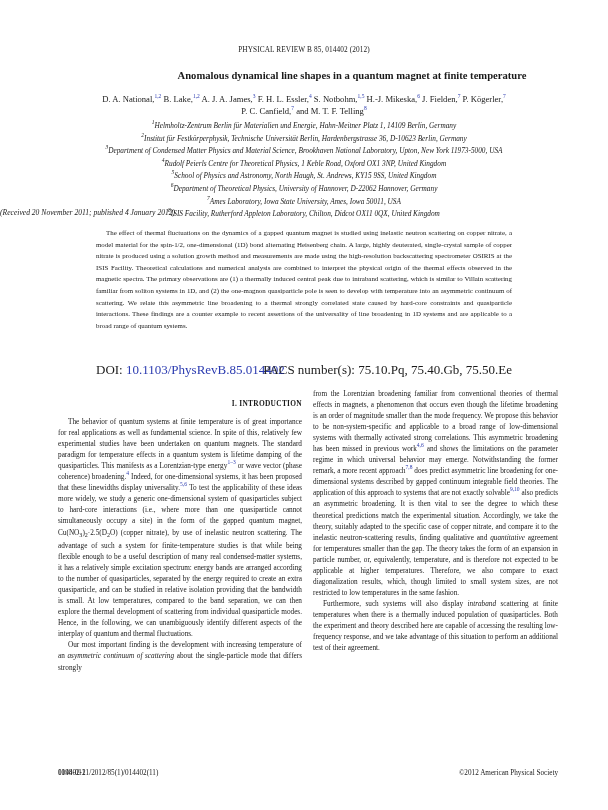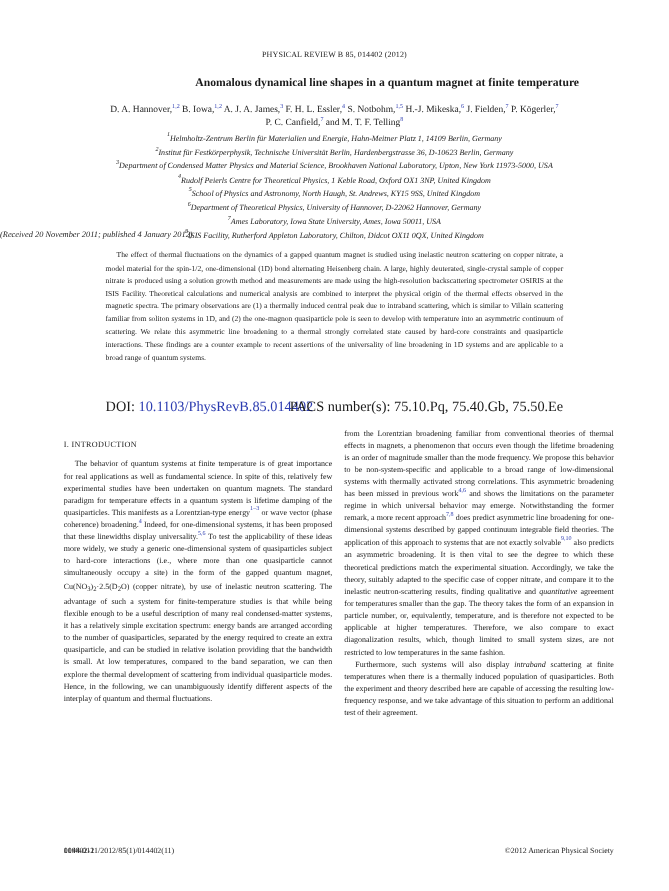--- a/index.html
+++ b/index.html
@@ -15,37 +15,37 @@
   .link, sup.ref { color: #2b3bb0; }
   .affils { top: 120px; left: 20px; width: 568px; font-size: 7.3px; line-height: 12.6px; font-style: italic; text-align: center; }
   .affils .aff { display: block; white-space: nowrap; }
   .received { top: 220px; font-size: 7.6px; text-align: left; font-style: italic; }
   .abstract { top: 227px; left: 96px; width: 416px; font-size: 6.9px; line-height: 11.6px; text-align: justify; text-indent: 10px; }
   .doi-line { top: 362px; left: 96px; width: 416px; font-size: 13px; }
   .doi-line .pacs { position: absolute; right: 0; top: 0; }
   .col { font-size: 7.25px; line-height: 11.05px; text-align: justify; }
   .col-left { top: 398px; left: 58px; width: 244px; }
   .col-right { top: 389px; left: 313px; width: 245px; }
-  .section-head { text-align: left; font-weight: normal; font-size: 7.4px; margin: 0 0 8px 0; letter-spacing: 0.3px; }
+  .section-head { text-align: right; font-weight: bold; font-size: 7.4px; margin: 0 0 8px 0; letter-spacing: 0.3px; }
   .col p { margin: 0; text-indent: 10px; }
   .col p.noindent { text-indent: 0; }
   .footer { top: 769px; left: 58px; width: 500px; font-size: 7.2px; }
   .footer .mid { position: absolute; left: 0; width: 500px; top: 0; }
   .footer .right { position: absolute; right: 0; top: 0; }
 </style>
 </head>
 <body>
 
 <div class="abs center journal"><span>PHYSICAL REVIEW B </span><b>85</b><span>, 014402 (2012)</span></div>
 
 <div class="abs center title">Anomalous dynamical line shapes in a quantum magnet at finite temperature</div>
 
 <div class="abs authors">
-  <span><span>D. A. Hannover,</span><sup class="ref">1,2</sup> </span>
-  <span><span>B. Iowa,</span><sup class="ref">1,2</sup> </span>
+  <span><span>D. A. National,</span><sup class="ref">1,2</sup> </span>
+  <span><span>B. Lake,</span><sup class="ref">1,2</sup> </span>
   <span><span>A. J. A. James,</span><sup class="ref">3</sup> </span>
   <span><span>F. H. L. Essler,</span><sup class="ref">4</sup> </span>
   <span><span>S. Notbohm,</span><sup class="ref">1,5</sup> </span>
   <span><span>H.-J. Mikeska,</span><sup class="ref">6</sup> </span>
   <span><span>J. Fielden,</span><sup class="ref">7</sup> </span>
   <span><span>P. Kögerler,</span><sup class="ref">7</sup></span><br>
   <span><span>P. C. Canfield,</span><sup class="ref">7</sup> </span>
   <span><span>and M. T. F. Telling</span><sup class="ref">8</sup></span>
 </div>
 
@@ -65,20 +65,21 @@
 <div class="abs abstract">The effect of thermal fluctuations on the dynamics of a gapped quantum magnet is studied using inelastic neutron scattering on copper nitrate, a model material for the spin-1/2, one-dimensional (1D) bond alternating Heisenberg chain. A large, highly deuterated, single-crystal sample of copper nitrate is produced using a solution growth method and measurements are made using the high-resolution backscattering spectrometer OSIRIS at the ISIS Facility. Theoretical calculations and numerical analysis are combined to interpret the physical origin of the thermal effects observed in the magnetic spectra. The primary observations are (1) a thermally induced central peak due to intraband scattering, which is similar to Villain scattering familiar from soliton systems in 1D, and (2) the one-magnon quasiparticle pole is seen to develop with temperature into an asymmetric continuum of scattering. We relate this asymmetric line broadening to a thermal strongly correlated state caused by hard-core constraints and quasiparticle interactions. These findings are a counter example to recent assertions of the universality of line broadening in 1D systems and are applicable to a broad range of quantum systems.</div>
 
 <div class="abs doi-line">
   <span>DOI: </span><span class="link">10.1103/PhysRevB.85.014402</span>
   <span class="pacs">PACS number(s): 75.10.Pq, 75.40.Gb, 75.50.Ee</span>
 </div>
 
 <div class="abs col col-left">
   <div class="section-head">I. INTRODUCTION</div>
   <p><span>The behavior of quantum systems at finite temperature is of great importance for real applications as well as fundamental science. In spite of this, relatively few experimental studies have been undertaken on quantum magnets. The standard paradigm for temperature effects in a quantum system is lifetime damping of the quasiparticles. This manifests as a Lorentzian-type energy</span><sup class="ref">1–3</sup><span> or wave vector (phase coherence) broadening.</span><sup class="ref">4</sup><span> Indeed, for one-dimensional systems, it has been proposed that these linewidths display universality.</span><sup class="ref">5,6</sup><span> To test the applicability of these ideas more widely, we study a generic one-dimensional system of quasiparticles subject to hard-core interactions (i.e., where more than one quasiparticle cannot simultaneously occupy a site) in the form of the gapped quantum magnet, Cu(NO</span><sub>3</sub><span>)</span><sub>2</sub><span>·2.5(D</span><sub>2</sub><span>O) (copper nitrate), by use of inelastic neutron scattering. The advantage of such a system for finite-temperature studies is that while being flexible enough to be a useful description of many real condensed-matter systems, it has a relatively simple excitation spectrum: energy bands are arranged according to the number of quasiparticles, separated by the energy required to create an extra quasiparticle, and can be studied in relative isolation providing that the bandwidth is small. At low temperatures, compared to the band separation, we can then explore the thermal development of scattering from individual quasiparticle modes. Hence, in the following, we can unambiguously identify different aspects of the interplay of quantum and thermal fluctuations.</span></p>
+  <p><span>Our most important finding is the development with increasing temperature of an </span><em>asymmetric continuum of scattering</em><span> about the single-particle mode that differs strongly</span></p>
 </div>
 
 <div class="abs col col-right">
   <p class="noindent"><span>from the Lorentzian broadening familiar from conventional theories of thermal effects in magnets, a phenomenon that occurs even though the lifetime broadening is an order of magnitude smaller than the mode frequency. We propose this behavior to be non-system-specific and applicable to a broad range of low-dimensional systems with thermally activated strong correlations. This asymmetric broadening has been missed in previous work</span><sup class="ref">4,6</sup><span> and shows the limitations on the parameter regime in which universal behavior may emerge. Notwithstanding the former remark, a more recent approach</span><sup class="ref">7,8</sup><span> does predict asymmetric line broadening for one-dimensional systems described by gapped continuum integrable field theories. The application of this approach to systems that are not exactly solvable</span><sup class="ref">9,10</sup><span> also predicts an asymmetric broadening. It is then vital to see the degree to which these theoretical predictions match the experimental situation. Accordingly, we take the theory, suitably adapted to the specific case of copper nitrate, and compare it to the inelastic neutron-scattering results, finding qualitative and </span><em>quantitative</em><span> agreement for temperatures smaller than the gap. The theory takes the form of an expansion in particle number, or, equivalently, temperature, and is therefore not expected to be applicable at higher temperatures. Therefore, we also compare to exact diagonalization results, which, though limited to small system sizes, are not restricted to low temperatures in the same fashion.</span></p>
   <p><span>Furthermore, such systems will also display </span><em>intraband</em><span> scattering at finite temperatures when there is a thermally induced population of quasiparticles. Both the experiment and theory described here are capable of accessing the resulting low-frequency response, and we take advantage of this situation to perform an additional test of their agreement.</span></p>
 </div>
 
 <div class="abs footer">
   <span>1098-0121/2012/85(1)/014402(11)</span>
   <span class="mid">014402-1</span>

